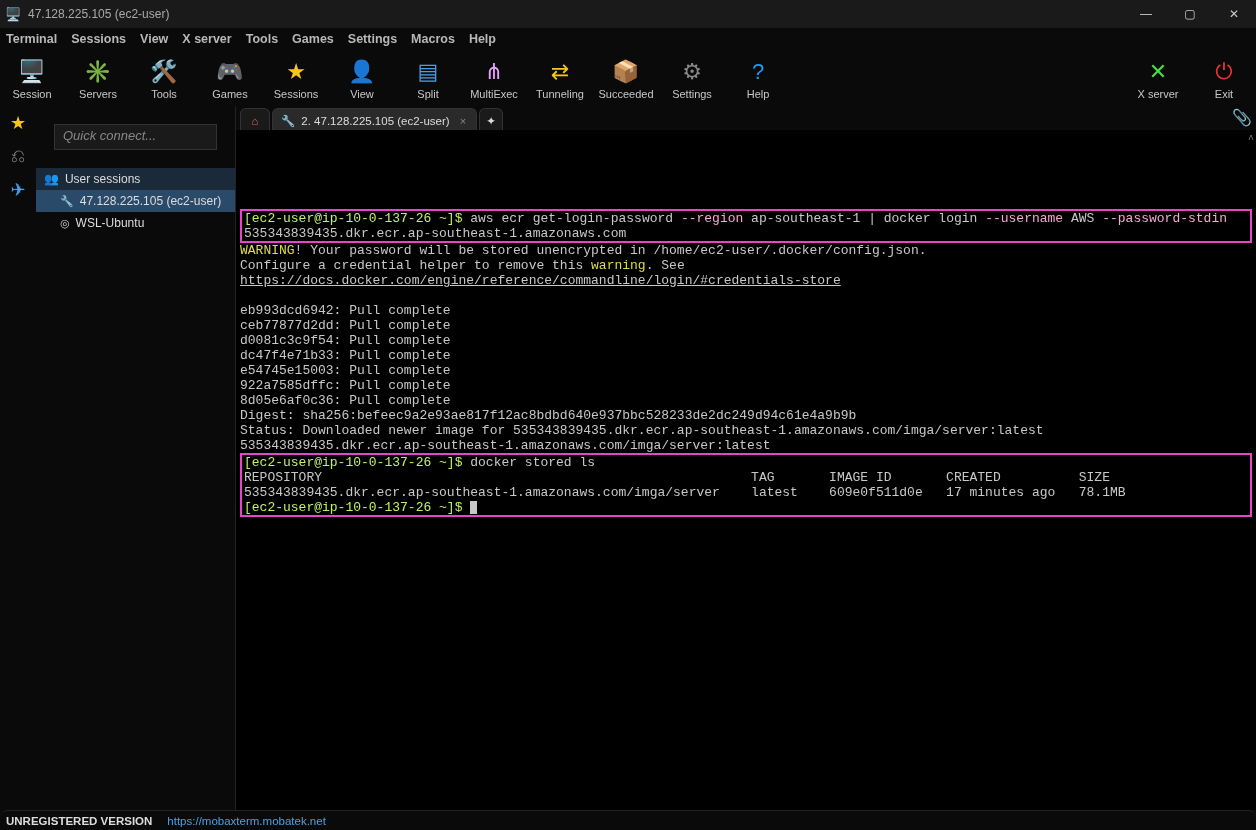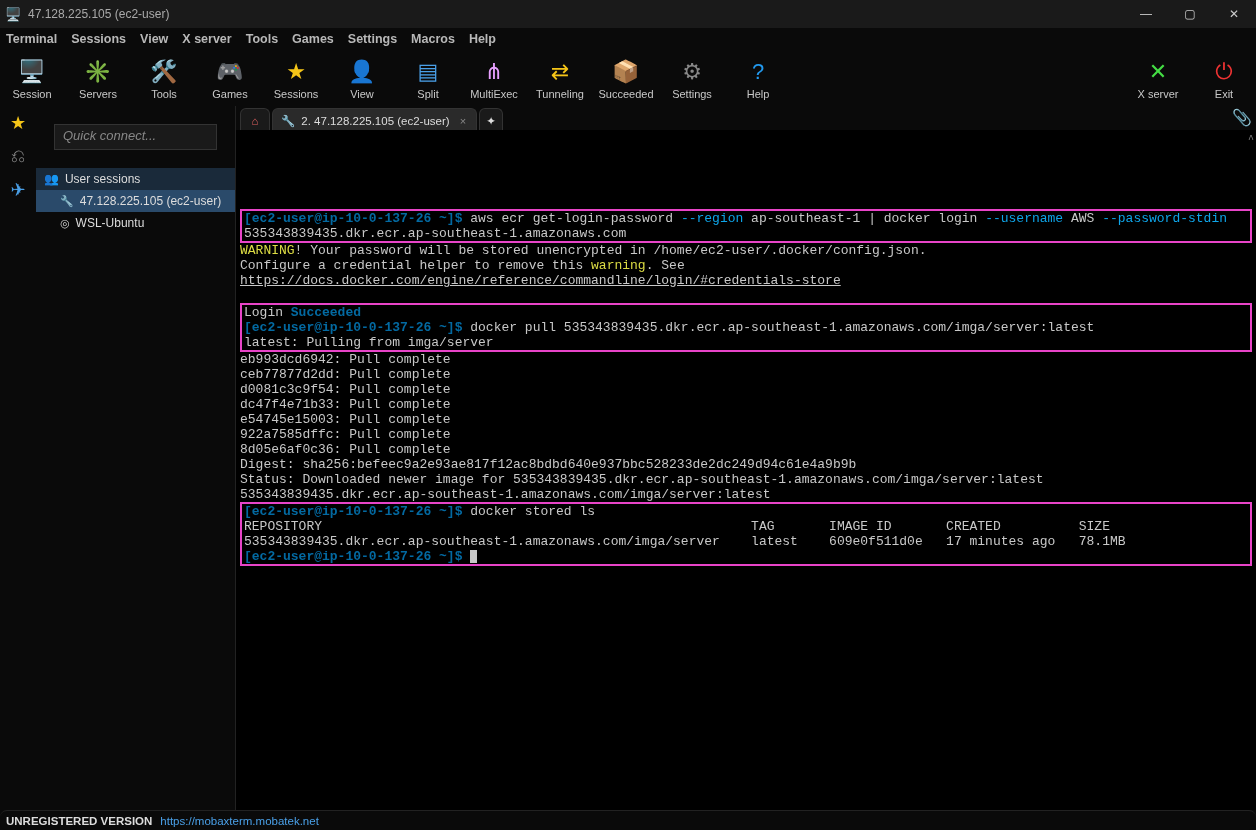--- a/index.html
+++ b/index.html
@@ -147,34 +147,34 @@
   white-space:pre;
   position:relative;
   overflow:hidden;
 }
 .box {
   border:2px solid #e844c8;
   padding:0 2px;
   margin:0;
 }
 .termwrap { position:relative; margin-left:0; }
-.g { color:#0369a1;font-weight:bold; }
+.g { color:#bef264; }
 .y { color:#dddd44; }
-.cy { color:#0ea5e9; }
+.cy { color:#f9a8d4; }
 .u { text-decoration:underline; }
 .statusbar {
   height:20px;
   background:#0a0a0a;
   border-top:1px solid #222;
   display:flex;
   align-items:center;
   padding:0 6px;
   font-size:11.5px;
   color:#bbb;
-  gap:8px;
+  gap:15px;
   border-radius:7px;
 }
 .statusbar .bold { font-weight:bold; color:#ddd; }
 .statusbar a { color:#4aa0e8; text-decoration:none; }
 .cursor { display:inline-block; width:7px; height:13px; background:#c8c8c8; vertical-align:middle; }
 .scrollcaret { position:absolute; right:2px; top:2px; color:#888; font-size:10px;}
 </style>
 </head>
 <body>
 
@@ -300,23 +300,21 @@
 
     <div class="term">
       <span class="scrollcaret">^</span>
       <div class="termwrap" style="margin-left: 0px;">
 
 <div class="box"><span class="g">[ec2-user@ip-10-0-137-26 ~]$</span> <span>aws ecr get-login-password </span><span class="cy">--region</span><span> ap-southeast-1 | docker login </span><span class="cy">--username</span><span> AWS </span><span class="cy">--password-stdin</span>
 <span>535343839435.dkr.ecr.ap-southeast-1.amazonaws.com</span></div><span class="y">WARNING</span><span>! Your password will be stored unencrypted in /home/ec2-user/.docker/config.json.</span>
 <span>Configure a credential helper to remove this </span><span class="y">warning</span><span>. See</span>
 <span class="u">https://docs.docker.com/engine/reference/commandline/login/#credentials-store</span>
 
-<div class="box"><span>Login </span><span class="g">Succeeded</span>
-<span class="g">[ec2-user@ip-10-0-137-26 ~]$</span><span> docker pull 535343839435.dkr.ecr.ap-southeast-1.amazonaws.com/imga/server:latest</span>
-<span>latest: Pulling from imga/server</span></div><div id="pulls">eb993dcd6942: Pull complete
+<div id="pulls">eb993dcd6942: Pull complete
 ceb77877d2dd: Pull complete
 d0081c3c9f54: Pull complete
 dc47f4e71b33: Pull complete
 e54745e15003: Pull complete
 922a7585dffc: Pull complete
 8d05e6af0c36: Pull complete</div><span>Digest: sha256:befeec9a2e93ae817f12ac8bdbd640e937bbc528233de2dc249d94c61e4a9b9b</span>
 <span>Status: Downloaded newer image for 535343839435.dkr.ecr.ap-southeast-1.amazonaws.com/imga/server:latest</span>
 <span>535343839435.dkr.ecr.ap-southeast-1.amazonaws.com/imga/server:latest</span>
 <div class="box"><span class="g">[ec2-user@ip-10-0-137-26 ~]$</span><span> docker stored ls</span>
 <span>REPOSITORY                                                       TAG       IMAGE ID       CREATED          SIZE</span>

